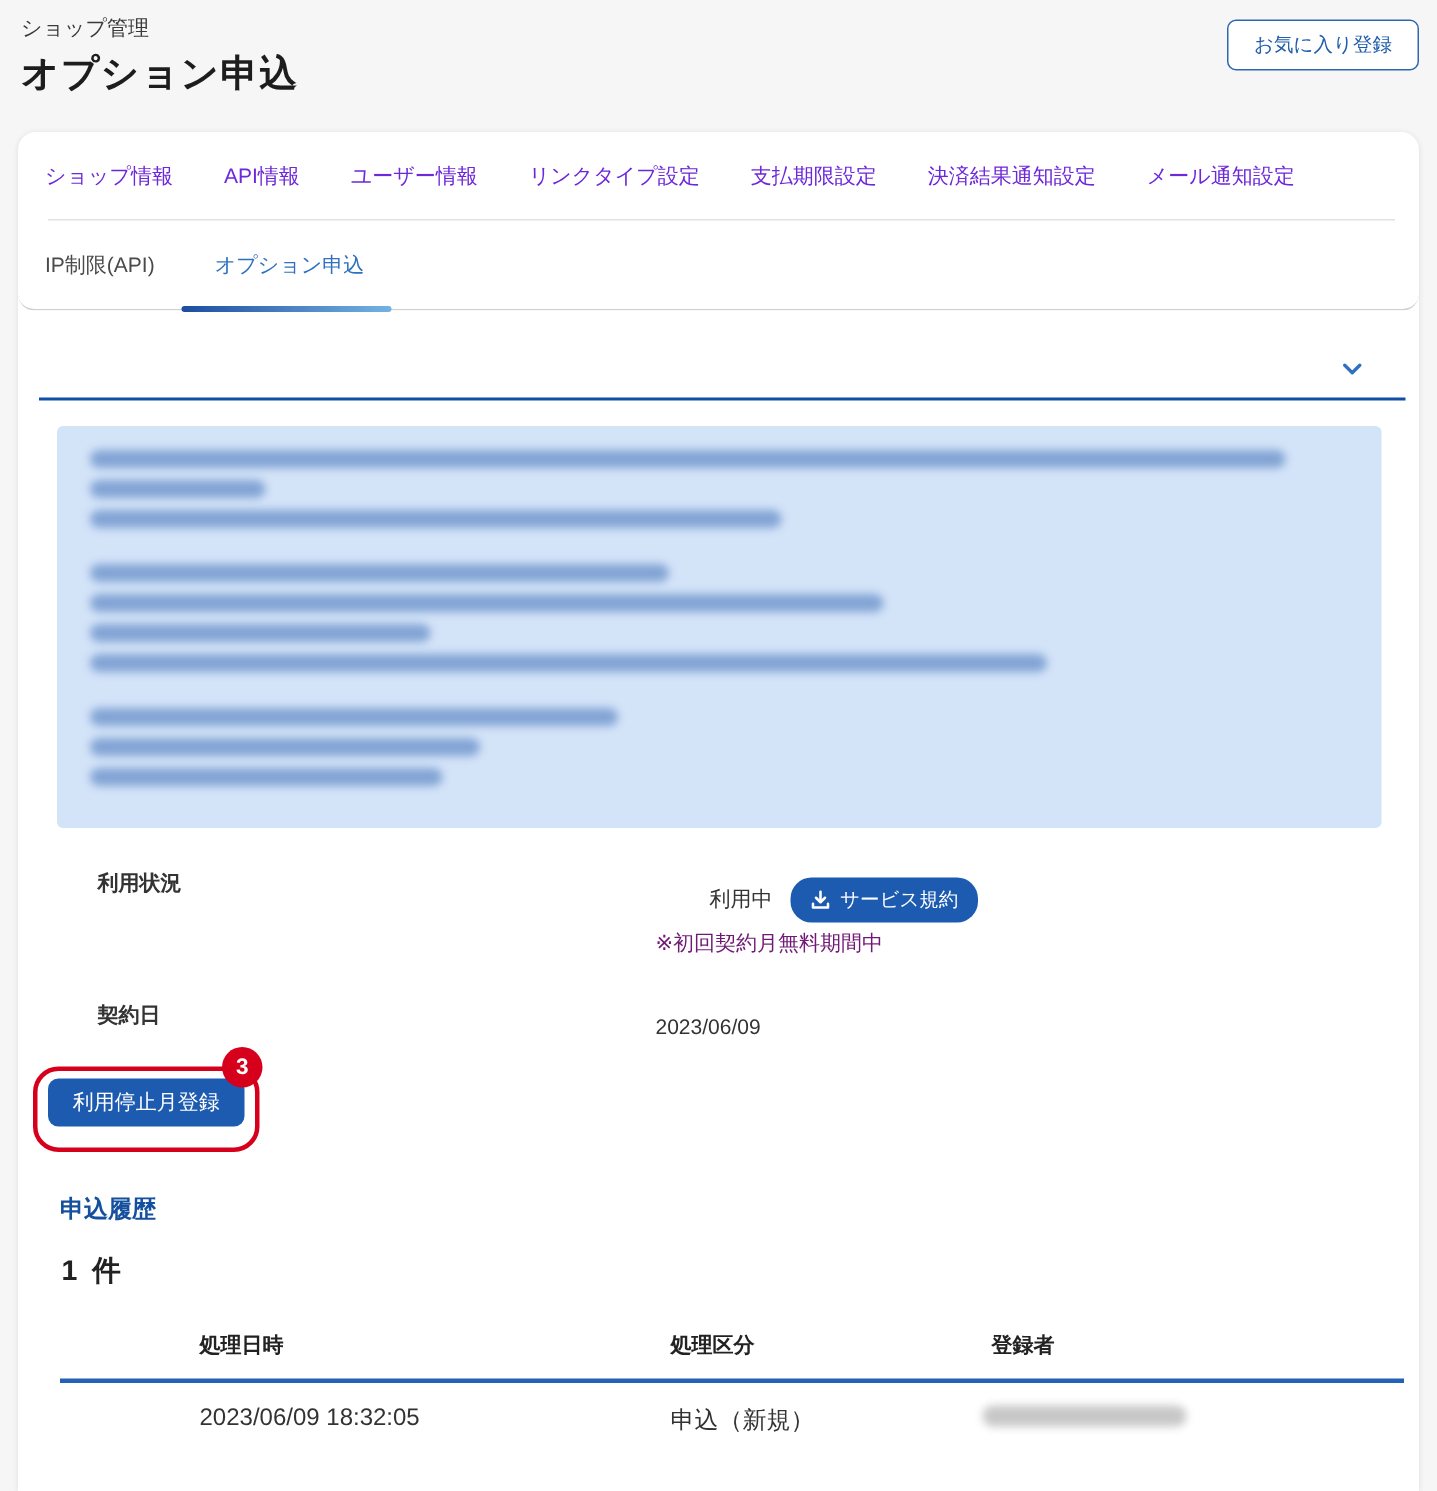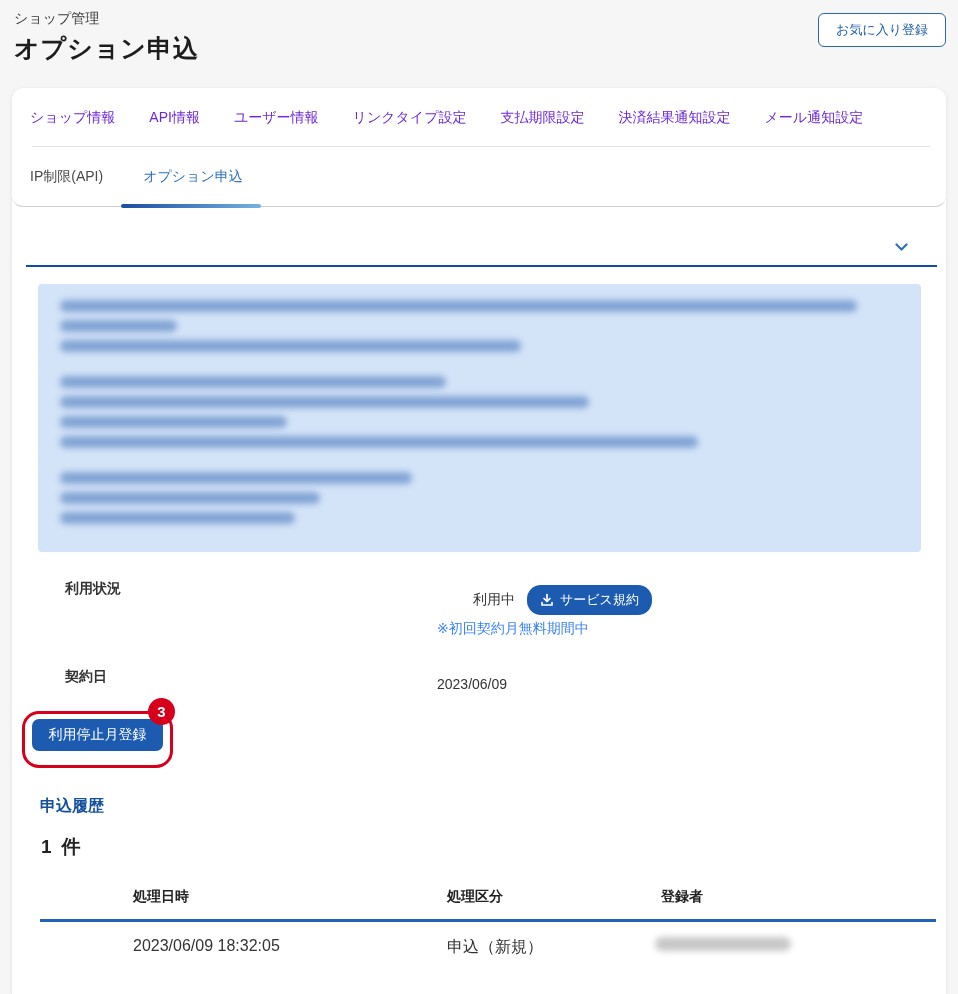--- a/index.html
+++ b/index.html
@@ -69,21 +69,21 @@
   .flabel { position:absolute; font-size:14px; font-weight:bold; color:#333; }
   .fvalue { position:absolute; font-size:14px; color:#333; }
   .usage-line { position:absolute; left:425px; top:497px; display:flex; align-items:center; gap:12px;margin-left:36px; }
   .usage-value { font-size:14px; color:#333; }
   .terms-btn {
     display:flex; align-items:center; gap:6px;
     background:#1c5bb0; color:#fff; border:none; border-radius:14px;
     font-size:13px; padding:6px 13px; cursor:pointer; white-space:nowrap;
     font-family:inherit;
   }
-  .usage-note { position:absolute; left:425px; top:532px; font-size:14px; color:#3b82f6; }
+  .usage-note { position:absolute; left:425px; top:532px; font-size:14px; color:#701a75; }
   
   .annotation-outline {
     position:absolute; left:10px; top:623px; width:151px; height:57px;
     border:3px solid #d6001c; border-radius:17px; box-sizing:border-box;
   }
   .annotation-badge {
     position:absolute; left:136px; top:610px; width:27px; height:27px;
     background:#d6001c; border-radius:50%;
     color:#fff; font-size:15px; font-weight:bold;
     display:flex; align-items:center; justify-content:center;

